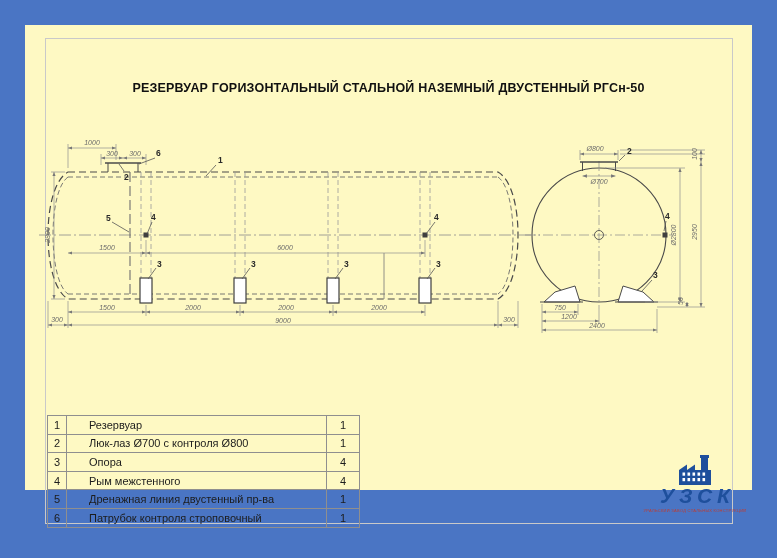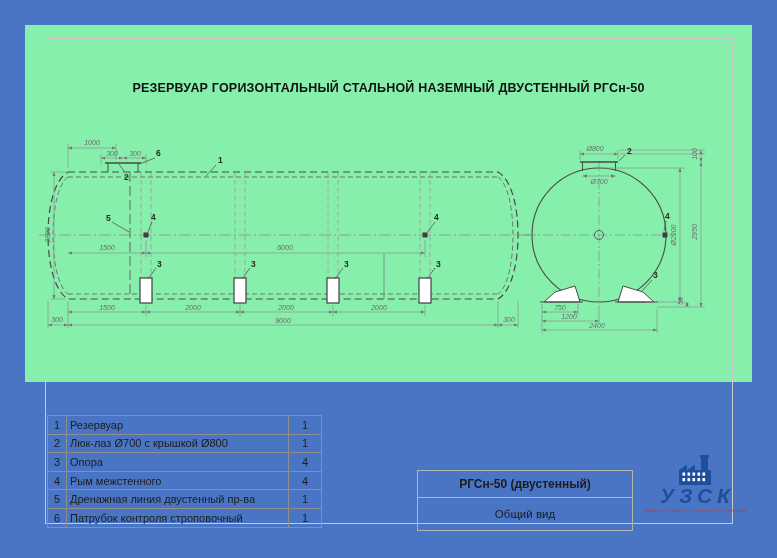--- a/index.html
+++ b/index.html
@@ -2,41 +2,41 @@
 <html><head>
 <meta charset="utf-8">
 <style>
   html,body{margin:0;padding:0;}
   body{
     width:777px;height:558px;position:relative;overflow:hidden;
     background:#4a75c4;
     font-family:"Liberation Sans", sans-serif;
   }
   .page{
-    position:absolute;left:25px;top:25px;width:727px;height:357px;
-    background:#86efac;
+    position:absolute;left:25px;top:25px;width:727px;height:465px;
+    background:#fef9c3;
   }
   .frame{
     position:absolute;left:20px;top:13px;width:686px;height:484px;
     border:1px solid #c9c9c9;
   }
   .sheet-title{
     position:absolute;left:0;right:0;top:56px;text-align:center;
     font-size:12.5px;font-weight:bold;color:#111;letter-spacing:.2px;
     white-space:nowrap;
   }
   svg.drawing{position:absolute;left:10px;top:95px;}
   .dim-text{font-size:7px;font-style:italic;fill:#6b6b6b;}
   .co-text{font-size:8.5px;font-weight:bold;fill:#2a2a2a;}
   .parts-table{
     position:absolute;left:22px;top:390px;border-collapse:collapse;
     font-size:11px;color:#1c1c1c;
   }
   .parts-table td{
-    border:1px solid #8f8f8f;height:17.6px;padding:0 3px;
+    border:1px solid #8f8f8f;height:17.6px;padding:0 22px;
     white-space:nowrap;
   }
   .parts-table td.num{width:18px;text-align:center;padding:0;}
   .parts-table td.name{width:215px;text-align:left;}
   .parts-table td.qty{width:32px;text-align:center;padding:0;}
   .title-block{
     position:absolute;left:392px;top:445px;width:214px;height:59px;
     border:1px solid #b3b3b3;
   }
   .tb-row1{
@@ -266,21 +266,21 @@
 
   <table class="parts-table">
     <tbody>
       <tr>
         <td class="num">1</td>
         <td class="name">Резервуар</td>
         <td class="qty">1</td>
       </tr>
       <tr>
         <td class="num">2</td>
-        <td class="name">Люк-лаз Ø700 с крышкой Ø800</td>
+        <td class="name">Люк-лаз Ø700 с контроля Ø800</td>
         <td class="qty">1</td>
       </tr>
       <tr>
         <td class="num">3</td>
         <td class="name">Опора</td>
         <td class="qty">4</td>
       </tr>
       <tr>
         <td class="num">4</td>
         <td class="name">Рым межстенного</td>
@@ -292,24 +292,20 @@
         <td class="qty">1</td>
       </tr>
       <tr>
         <td class="num">6</td>
         <td class="name">Патрубок контроля строповочный</td>
         <td class="qty">1</td>
       </tr>
     </tbody>
   </table>
 
-  <div class="title-block">
-    <div class="tb-row1">РГСн-50 (двустенный)</div>
-    <div class="tb-row2">Общий вид</div>
-  </div>
 
   <div class="logo">
     <svg class="logo-icon" width="46" height="30" viewBox="0 0 46 30">
       <path fill="#1e4f9c" d="M7,30 V15 L15,9.5 V15 L23,9.5 V15 H29 V2 H36 V15 H39 V30 Z"></path>
       <rect fill="#1e4f9c" x="28" y="0" width="9" height="3"></rect>
       <g fill="#ffffff">
         <rect x="10.5" y="17.5" width="2.6" height="3.2"></rect>
           <rect x="15.5" y="17.5" width="2.6" height="3.2"></rect>
         <rect x="20.5" y="17.5" width="2.6" height="3.2"></rect>
           <rect x="25.5" y="17.5" width="2.6" height="3.2"></rect>

